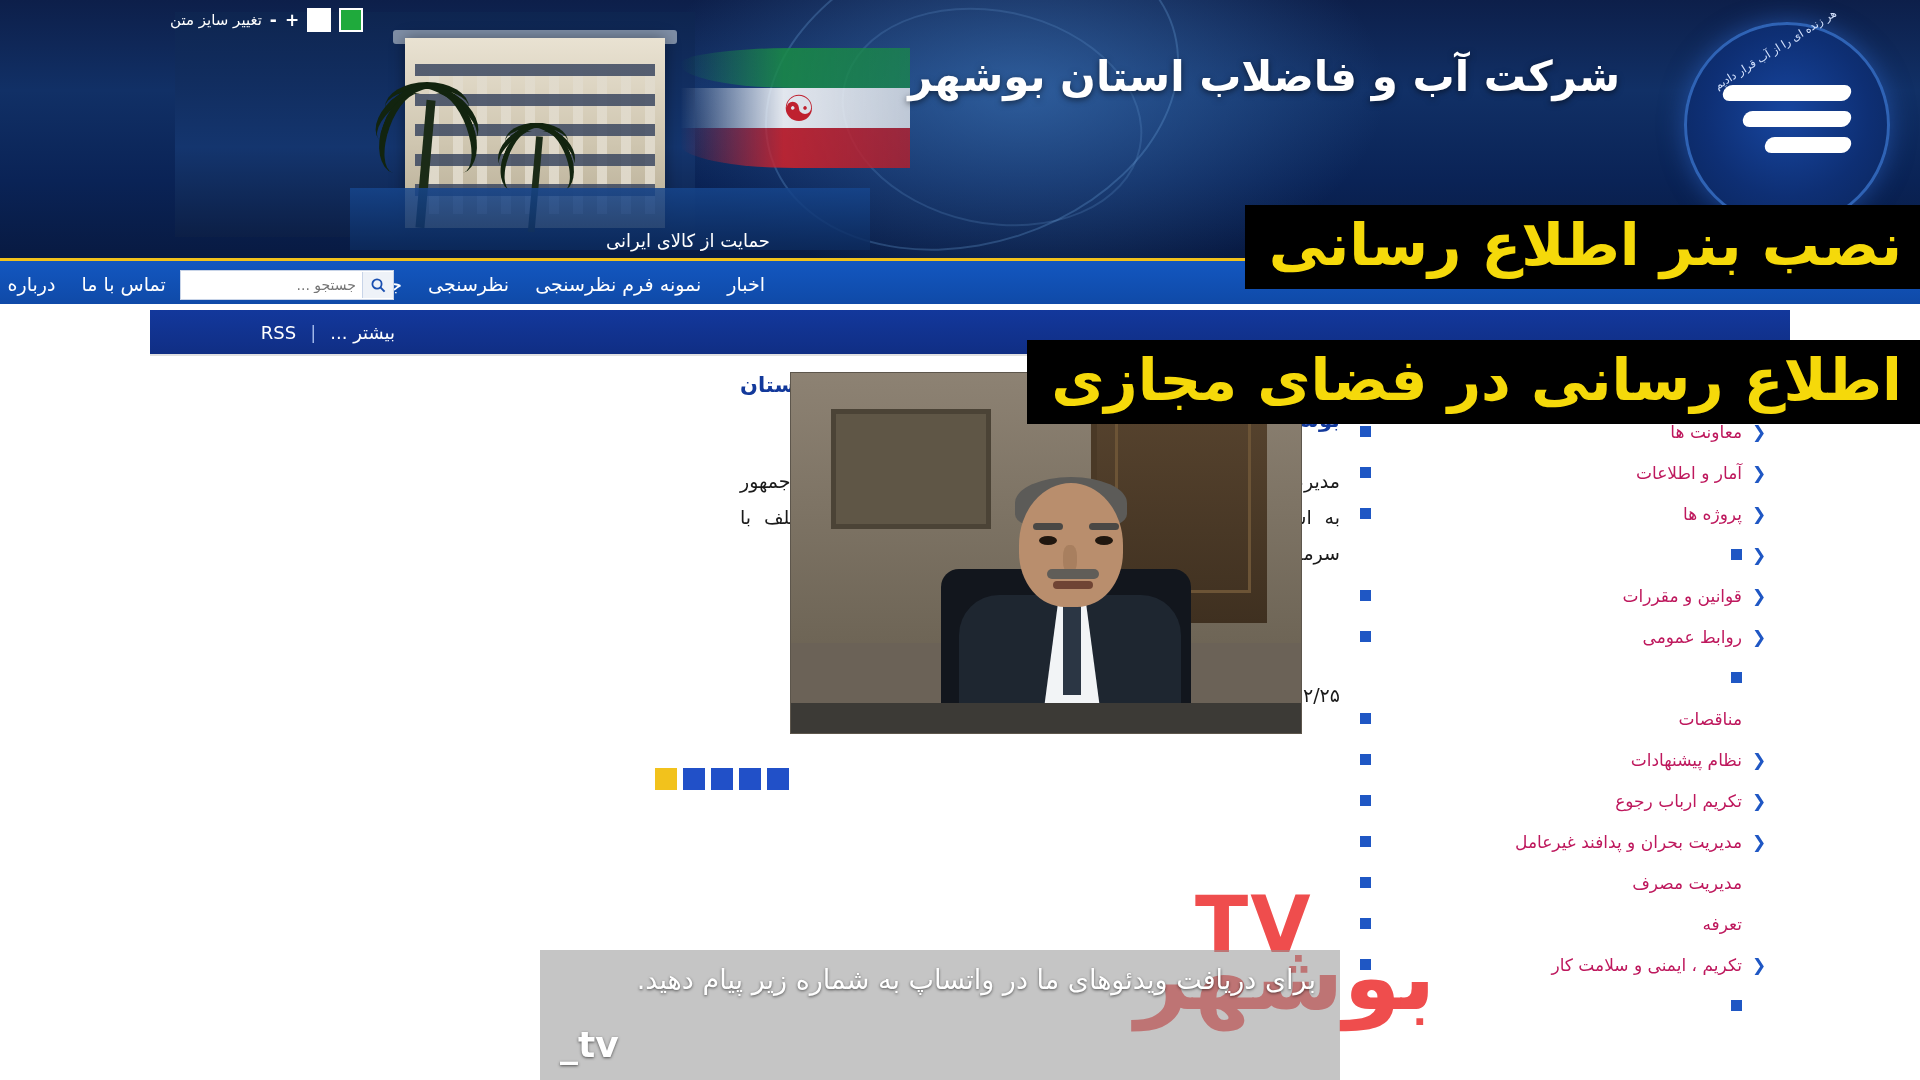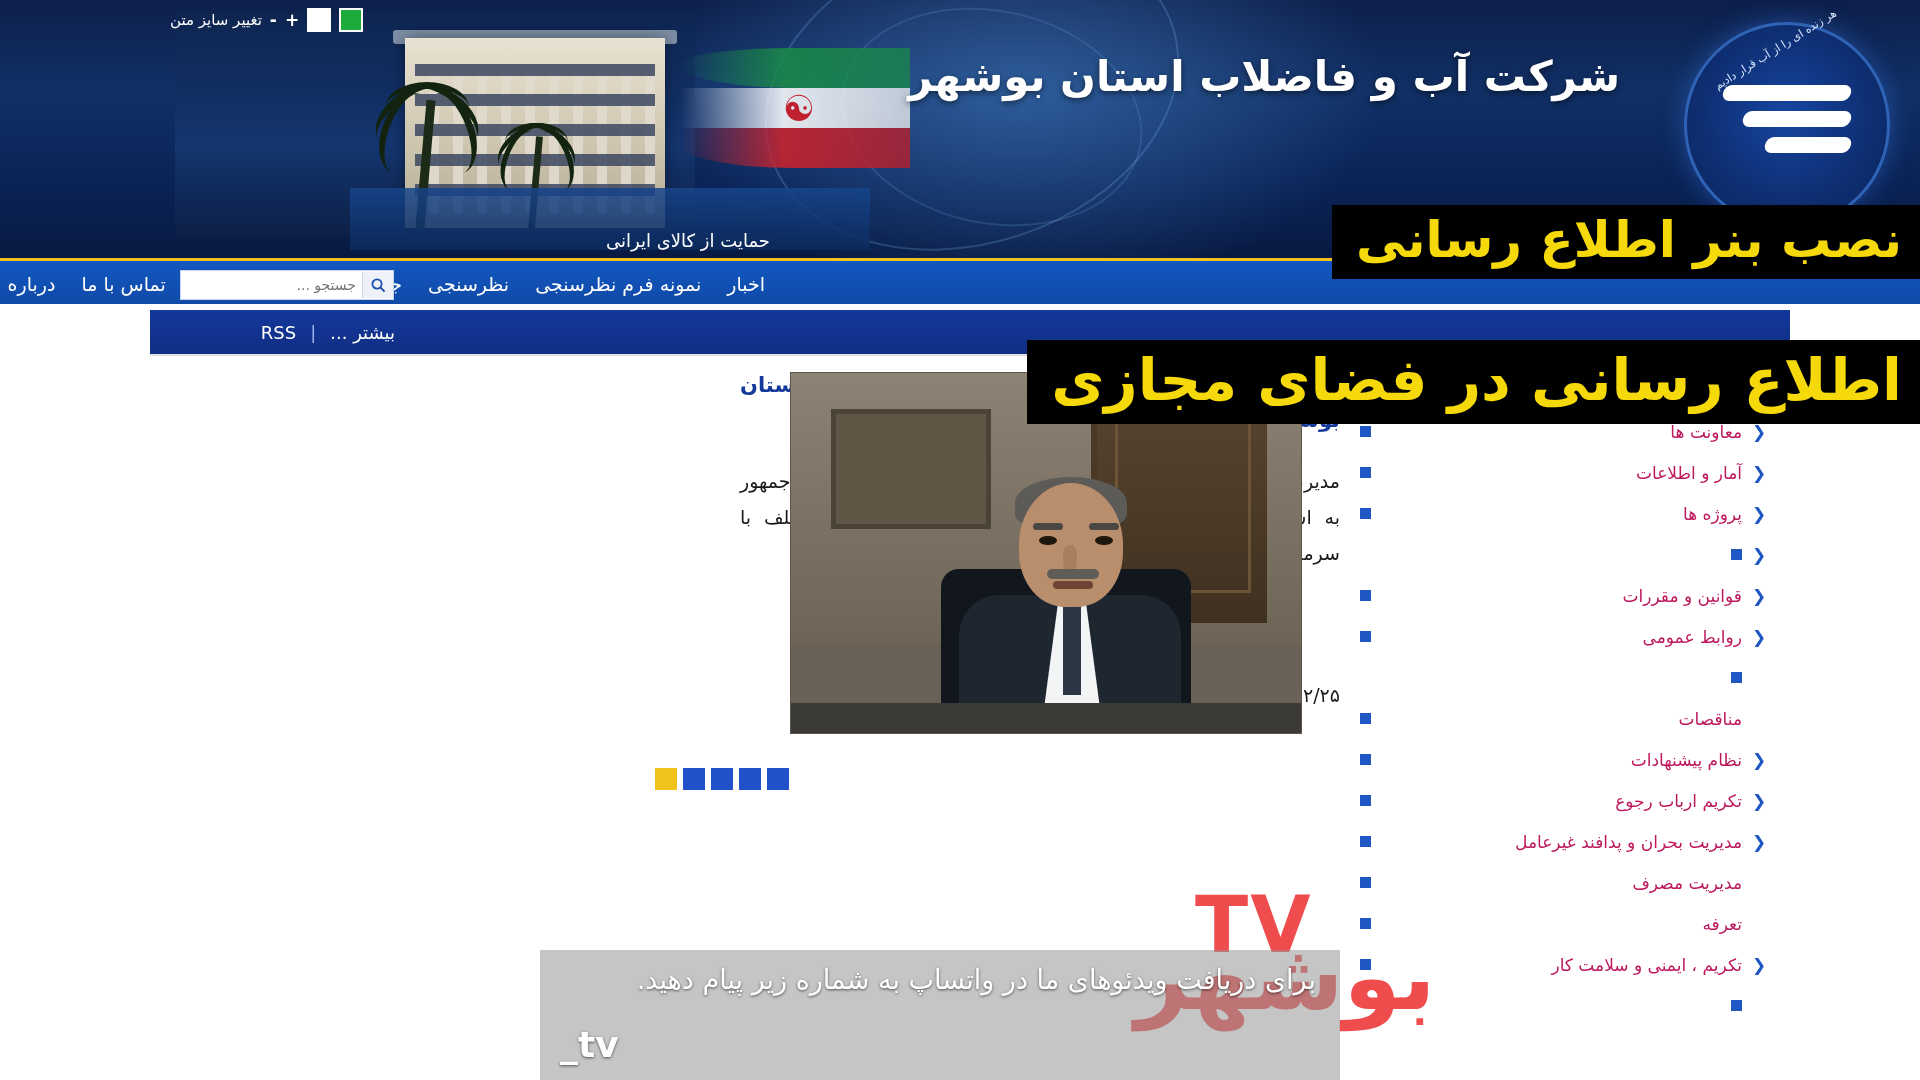--- a/index.html
+++ b/index.html
@@ -222,21 +222,21 @@
   .pager{
     position:absolute;left:655px;top:408px;display:flex;gap:6px;
   }
   .pager i{width:22px;height:22px;display:block;background:#2150c8;}
   .pager i.active{background:#f2c21c;}
   
   .ov1{
     position:absolute;right:0;top:205px;background:#000000;
     padding:6px 18px 10px 24px;
   }
-  .ov1 span{color:#f5d90a;font-size:50px;font-weight:bold;white-space:nowrap;}
+  .ov1 span{color:#f5d90a;font-size:58px;font-weight:bold;white-space:nowrap;}
   .ov2{
     position:absolute;right:0;top:340px;background:#000000;
     padding:6px 18px 10px 24px;
   }
   .ov2 span{color:#f5d90a;font-size:58px;font-weight:bold;white-space:nowrap;}
   
   .tvmark{
     position:absolute;left:1135px;top:880px;width:230px;height:200px;
     color:#ef4444;font-weight:bold;opacity:.95;
   }

